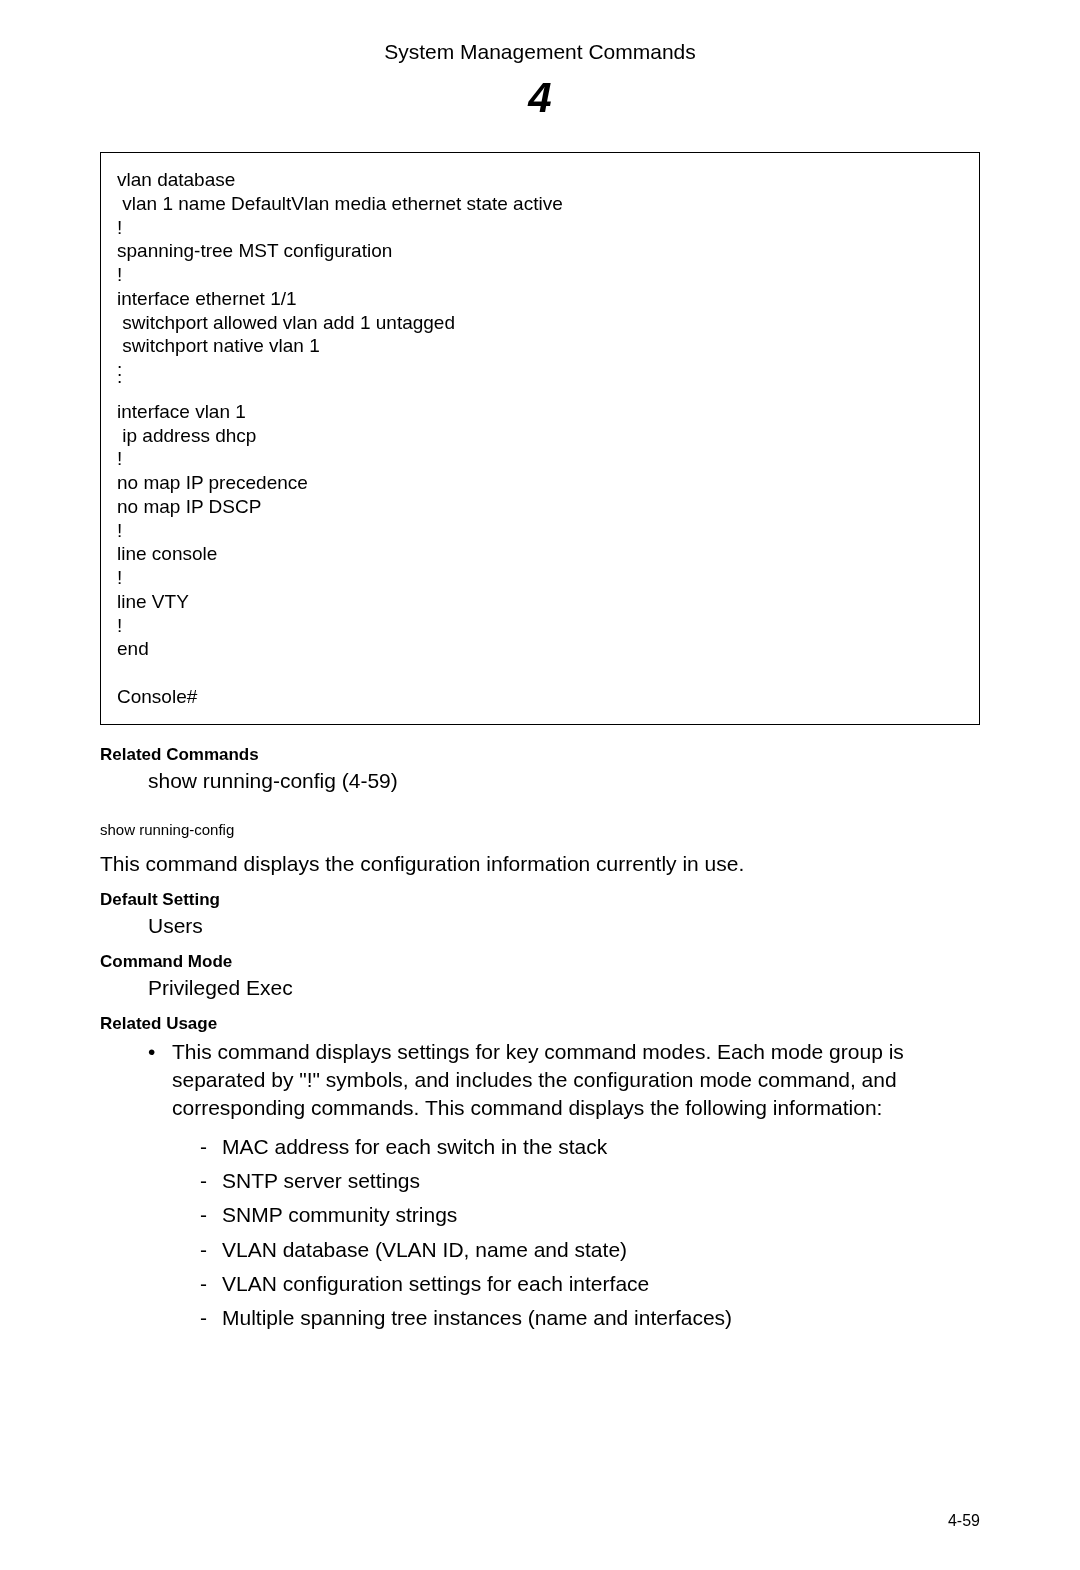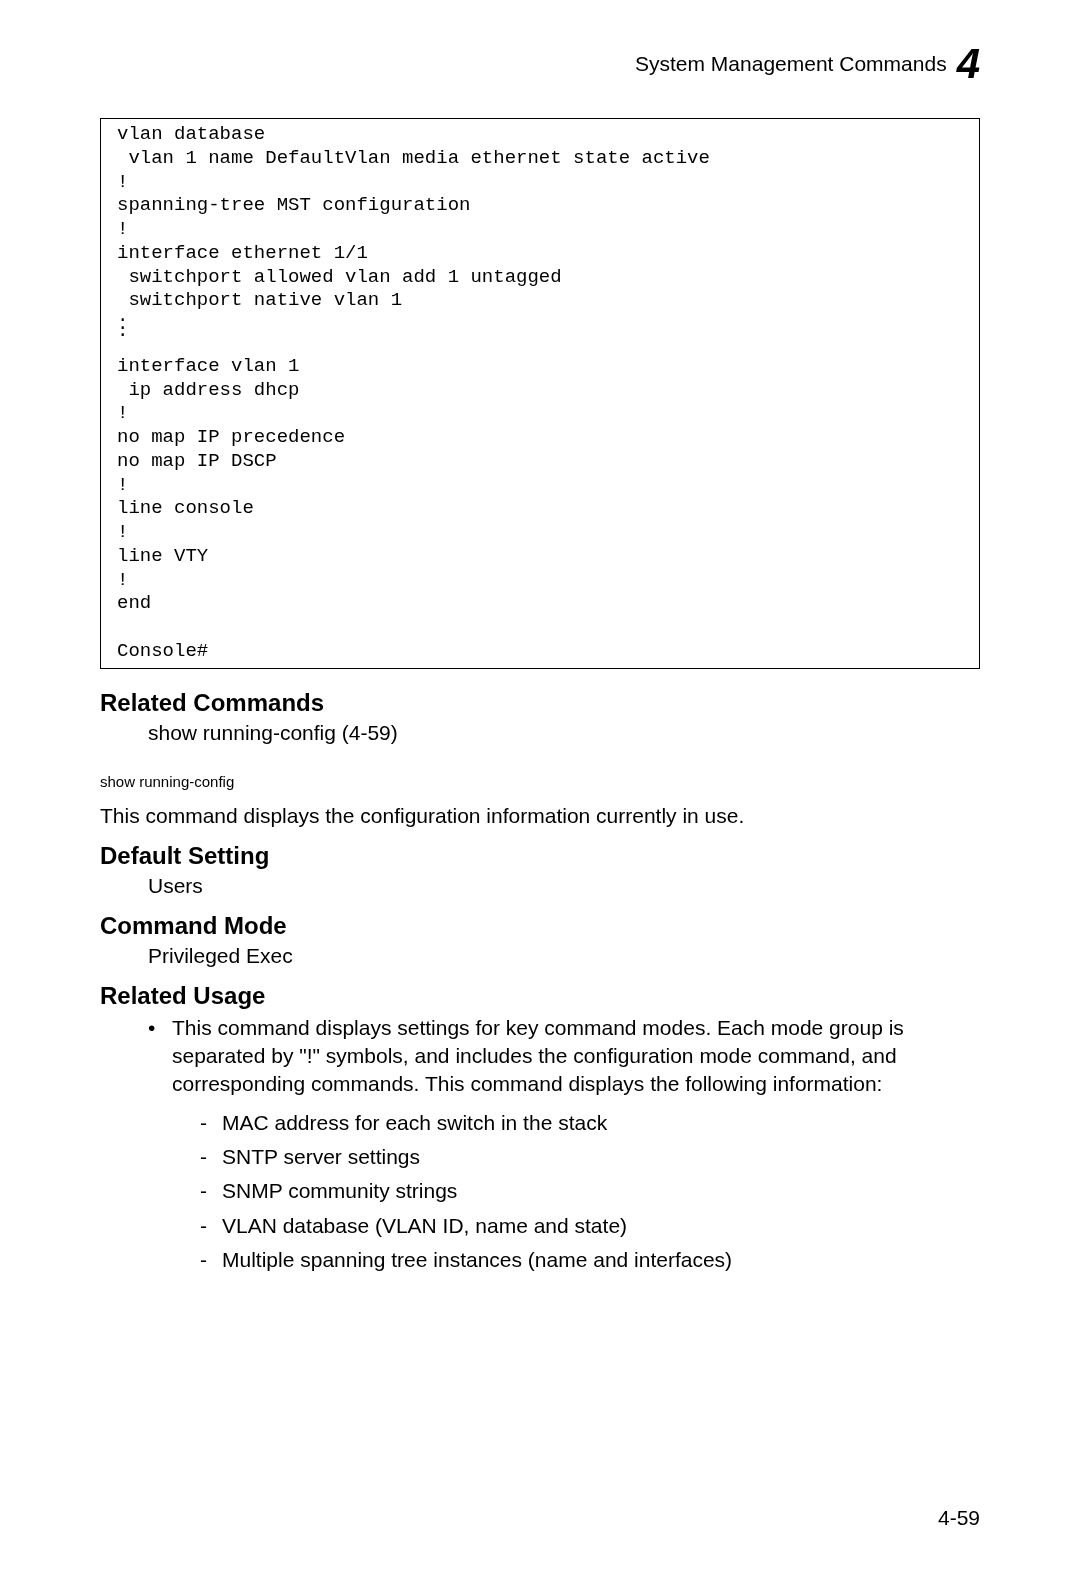--- a/index.html
+++ b/index.html
@@ -1,18 +1,19 @@
 <!DOCTYPE html>
 <html><head>
   <meta charset="utf-8">
   <style>
     * {
       box-sizing: border-box;
       margin: 0;
       padding: 0;
+      flex-direction: column;
     }
     body {
       font-family: Arial, Helvetica, sans-serif;
       width: 1080px;
       height: 1570px;
       background: white;
       padding: 40px 100px 50px 100px;
       position: relative;
       font-size: 21px;
     }
@@ -26,36 +27,36 @@
       gap: 10px;
     }
     .chapter-num {
       font-size: 42px;
       font-weight: 900;
       font-style: italic;
       font-family: Arial, sans-serif;
     }
     .code-block {
       border: 1px solid black;
-      padding: 4px 16px;
-      font-family: Liberation Mono, monospace;
+      padding: 15px 16px;
+      font-family: Liberation Sans, sans-serif;
       font-size: 19px;
       white-space: pre;
       line-height: 1.25;
       margin-bottom: 20px;
     }
     .vdots {
       letter-spacing: 0;
       line-height: 0.4;
       display: block;
       height: 18px;
     }
     .section-heading {
       font-weight: bold;
-      font-size: 24px;
+      font-size: 17px;
       margin-top: 12px;
       margin-bottom: 4px;
     }
     .indented {
       padding-left: 48px;
       margin-bottom: 14px;
     }
     .command-title {
       font-weight: normal;
       font-size: 15px;
@@ -97,21 +98,21 @@
       left: 0;
       top: 0;
     }
     .bold-inline {
       font-weight: bold;
     }
     .page-num {
       position: absolute;
       bottom: 40px;
       right: 100px;
-      font-size: 21px;
+      font-size: 16px;
     }
   </style>
 </head>
 <body>
 
 <div class="header">
   <span>System Management Commands</span>
   <span class="chapter-num">4</span>
 </div>
 
@@ -154,18 +155,19 @@
 
 <div class="section-heading">Related Usage</div>
 <ul class="bullet-list">
   <li>
     <span>This command displays settings for key command modes. Each mode group is separated by "!" symbols, and includes the configuration mode command, and corresponding commands. This command displays the following information:</span>
     <ul class="dash-list">
       <li>MAC address for each switch in the stack</li>
       <li>SNTP server settings</li>
       <li>SNMP community strings</li>
       <li>VLAN database (VLAN ID, name and state)</li>
+      <li>VLAN configuration settings for each interface</li>
       <li>Multiple spanning tree instances (name and interfaces)</li>
     </ul>
   </li>
 </ul>
 
 <div class="page-num">4-59</div>
 
 </body></html>

